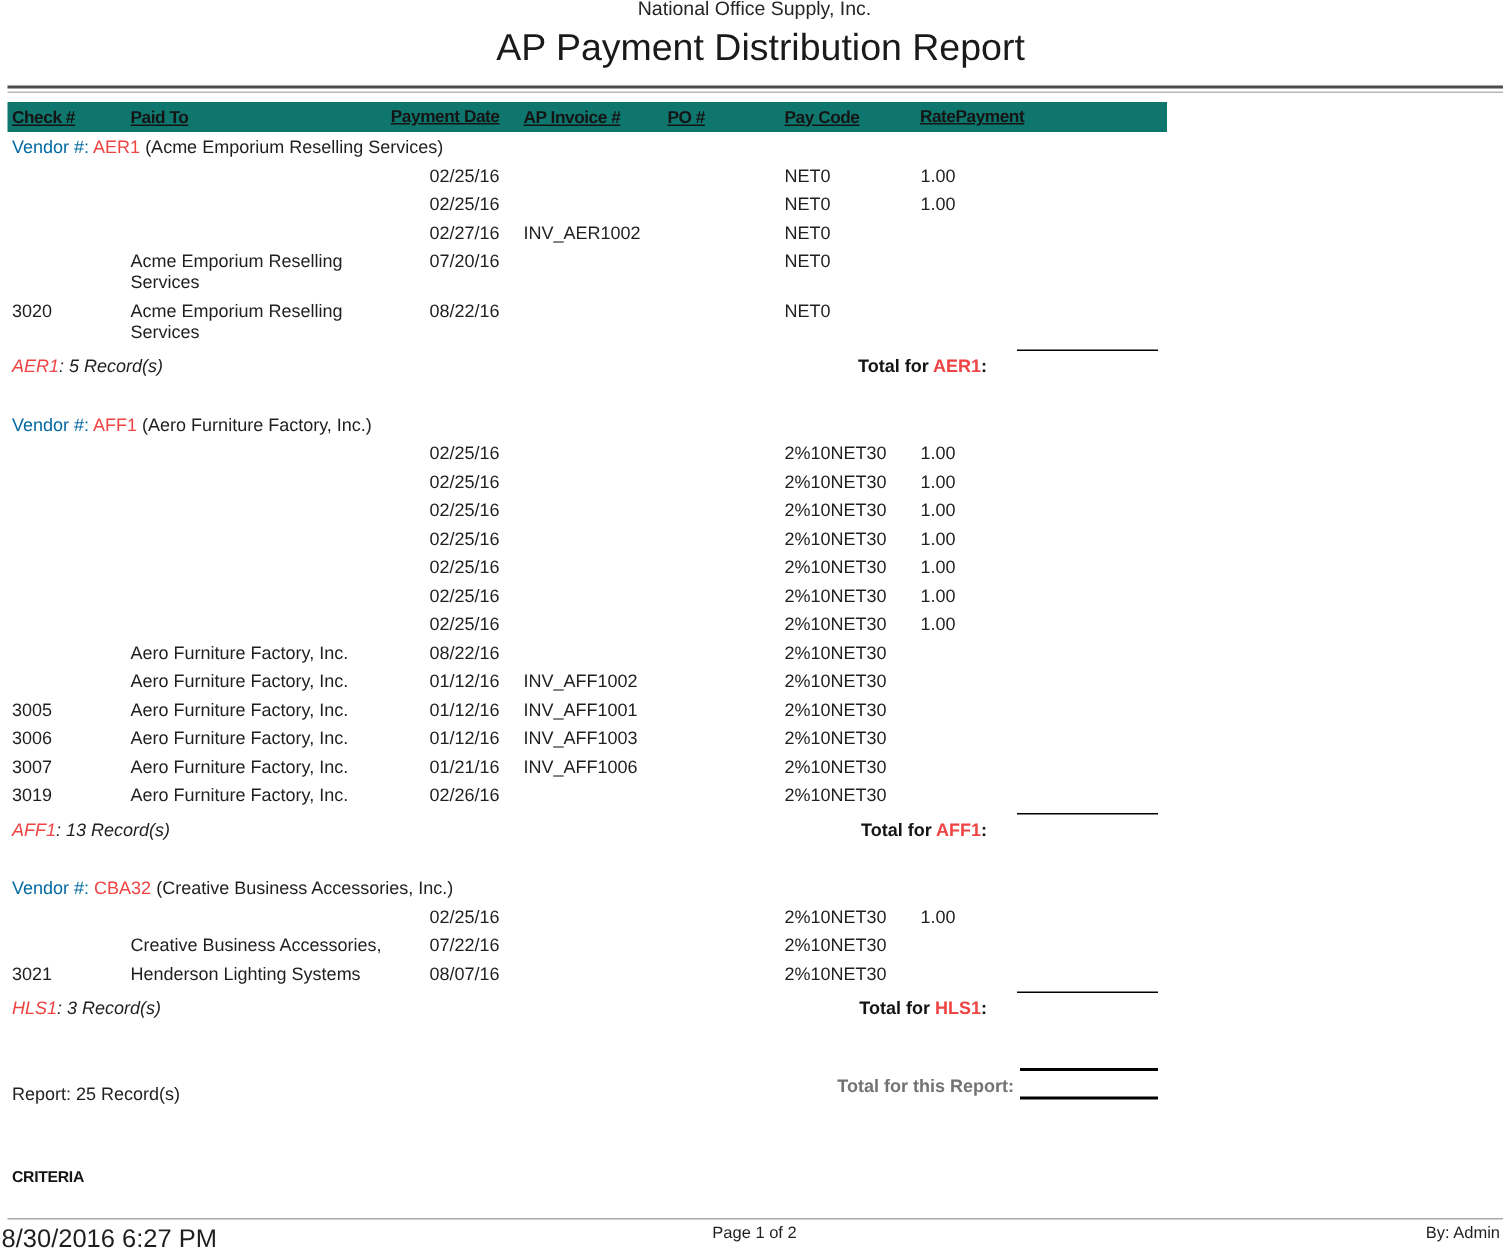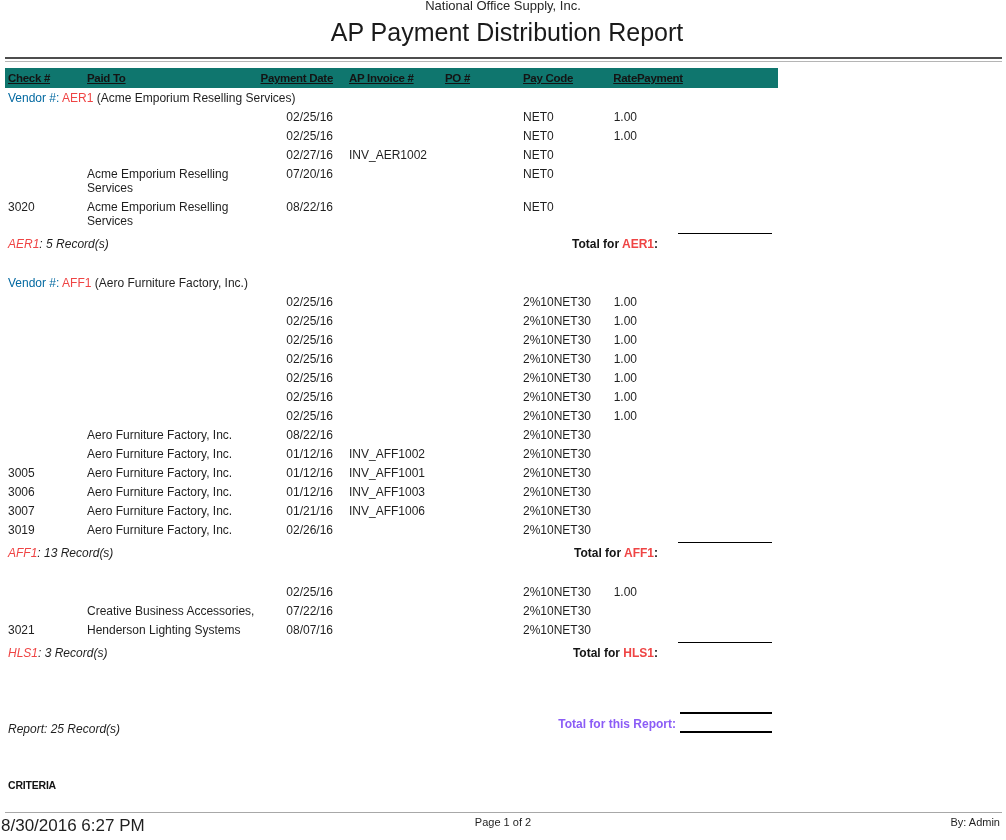--- a/index.html
+++ b/index.html
@@ -32,22 +32,22 @@
   .vendor-line { font-size:12px; line-height:14px; margin-bottom:5px; padding-left:3px; white-space:nowrap; }
   .vendor-line .lbl { font-weight:normal; color:#0369a1; }
   .vid { color:#ef4444; }
   .row { display:flex; margin-bottom:5px; align-items:flex-start; }
   .gfoot { display:flex; align-items:flex-start; margin-top:2px;gap:16px; }
   .records { flex:1; font-style:italic; font-size:12px; line-height:14px; padding-left:3px; padding-top:4px; white-space:nowrap; }
   .gtotal { font-weight:bold; font-size:12px; line-height:14px; padding-top:4px; white-space:nowrap; color:#141414; }
   .amt { width:94px; height:16px; border-top:1px solid #000; margin-left:4px; margin-right:6px; }
   
   .summary { position:absolute; left:5px; top:712px; width:773px; display:flex; align-items:flex-start; }
-  .s-records { flex:1; font-style:italic; font-size:12px; padding-left:3px; padding-top:10px; }
-  .s-total-label { font-weight:bold; font-size:12px; align-self:center; margin-right:4px; white-space:nowrap; color:#8b5cf6; }
+  .s-records { flex:1; font-size:12px; padding-left:3px; padding-top:10px; }
+  .s-total-label { font-weight:bold; font-size:12px; align-self:center; margin-right:4px; white-space:nowrap; color:#737373; }
   .s-amt { width:92px; height:17px; border-top:2px solid #000; border-bottom:2px solid #000; margin-right:6px; }
   
   .criteria { position:absolute; left:8px; top:779px; font-size:10.5px; font-weight:bold; letter-spacing:-0.2px; color:#141414; }
   .footer-rule { position:absolute; left:5px; top:812px; width:997px; height:1px; background:#a8a8a8; }
   .f-left   { position:absolute; left:1px;  top:816px; font-size:17px; }
   .f-center { position:absolute; left:0;    top:816px; width:100%; text-align:center; font-size:11px; }
   .f-right  { position:absolute; right:6px; top:816px; font-size:11px; }
 </style>
 </head>
 <body>
@@ -287,20 +287,21 @@
           <div class="cell c-rate"></div>
           <div class="cell c-payment"></div>
         </div>
         <div class="gfoot">
           <div class="records"><span class="vid">AFF1</span><span>: 13 Record(s)</span></div>
           <div class="gtotal">Total for <span class="vid">AFF1</span>:</div>
           <div class="amt"></div>
         </div>
       </div>
       <div class="group">
+        <div class="vendor-line"><span class="lbl">Vendor #:</span> <span class="vid">CBA32</span> <span>(Creative Business Accessories, Inc.)</span></div>
         <div class="row">
           <div class="cell c-check"></div>
           <div class="cell c-paid"></div>
           <div class="cell c-date">02/25/16</div>
           <div class="cell c-gap"></div>
           <div class="cell c-invoice"></div>
           <div class="cell c-po"></div>
           <div class="cell c-paycode">2%10NET30</div>
           <div class="cell c-rate">1.00</div>
           <div class="cell c-payment"></div>

